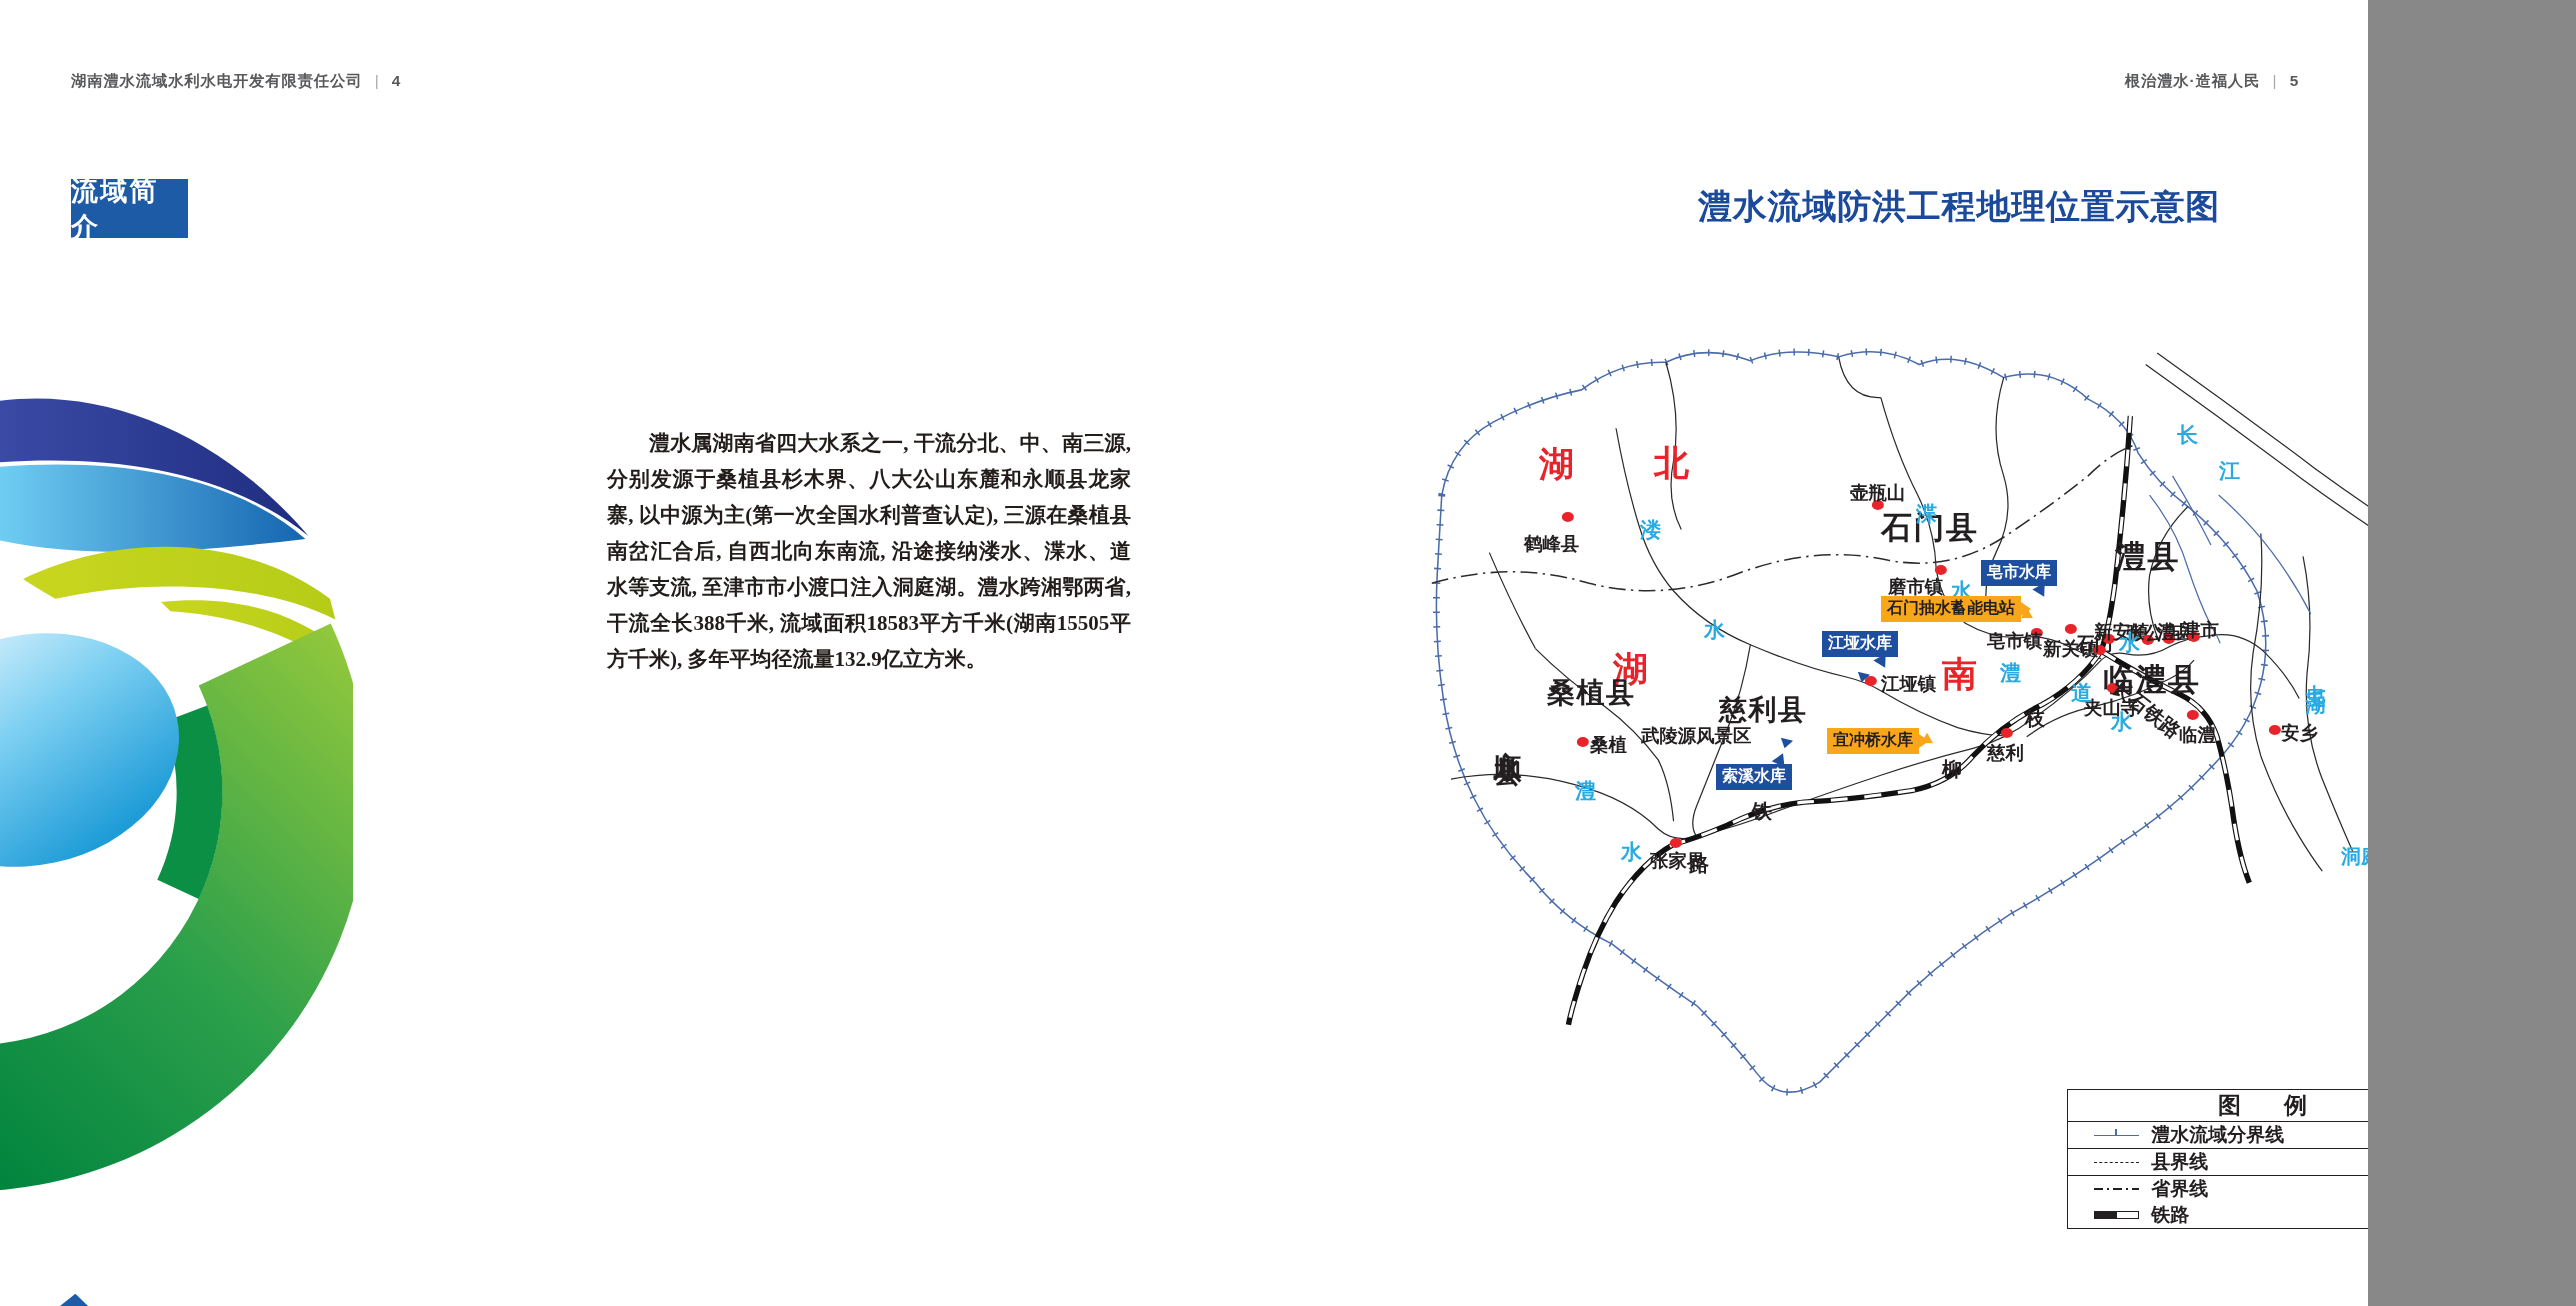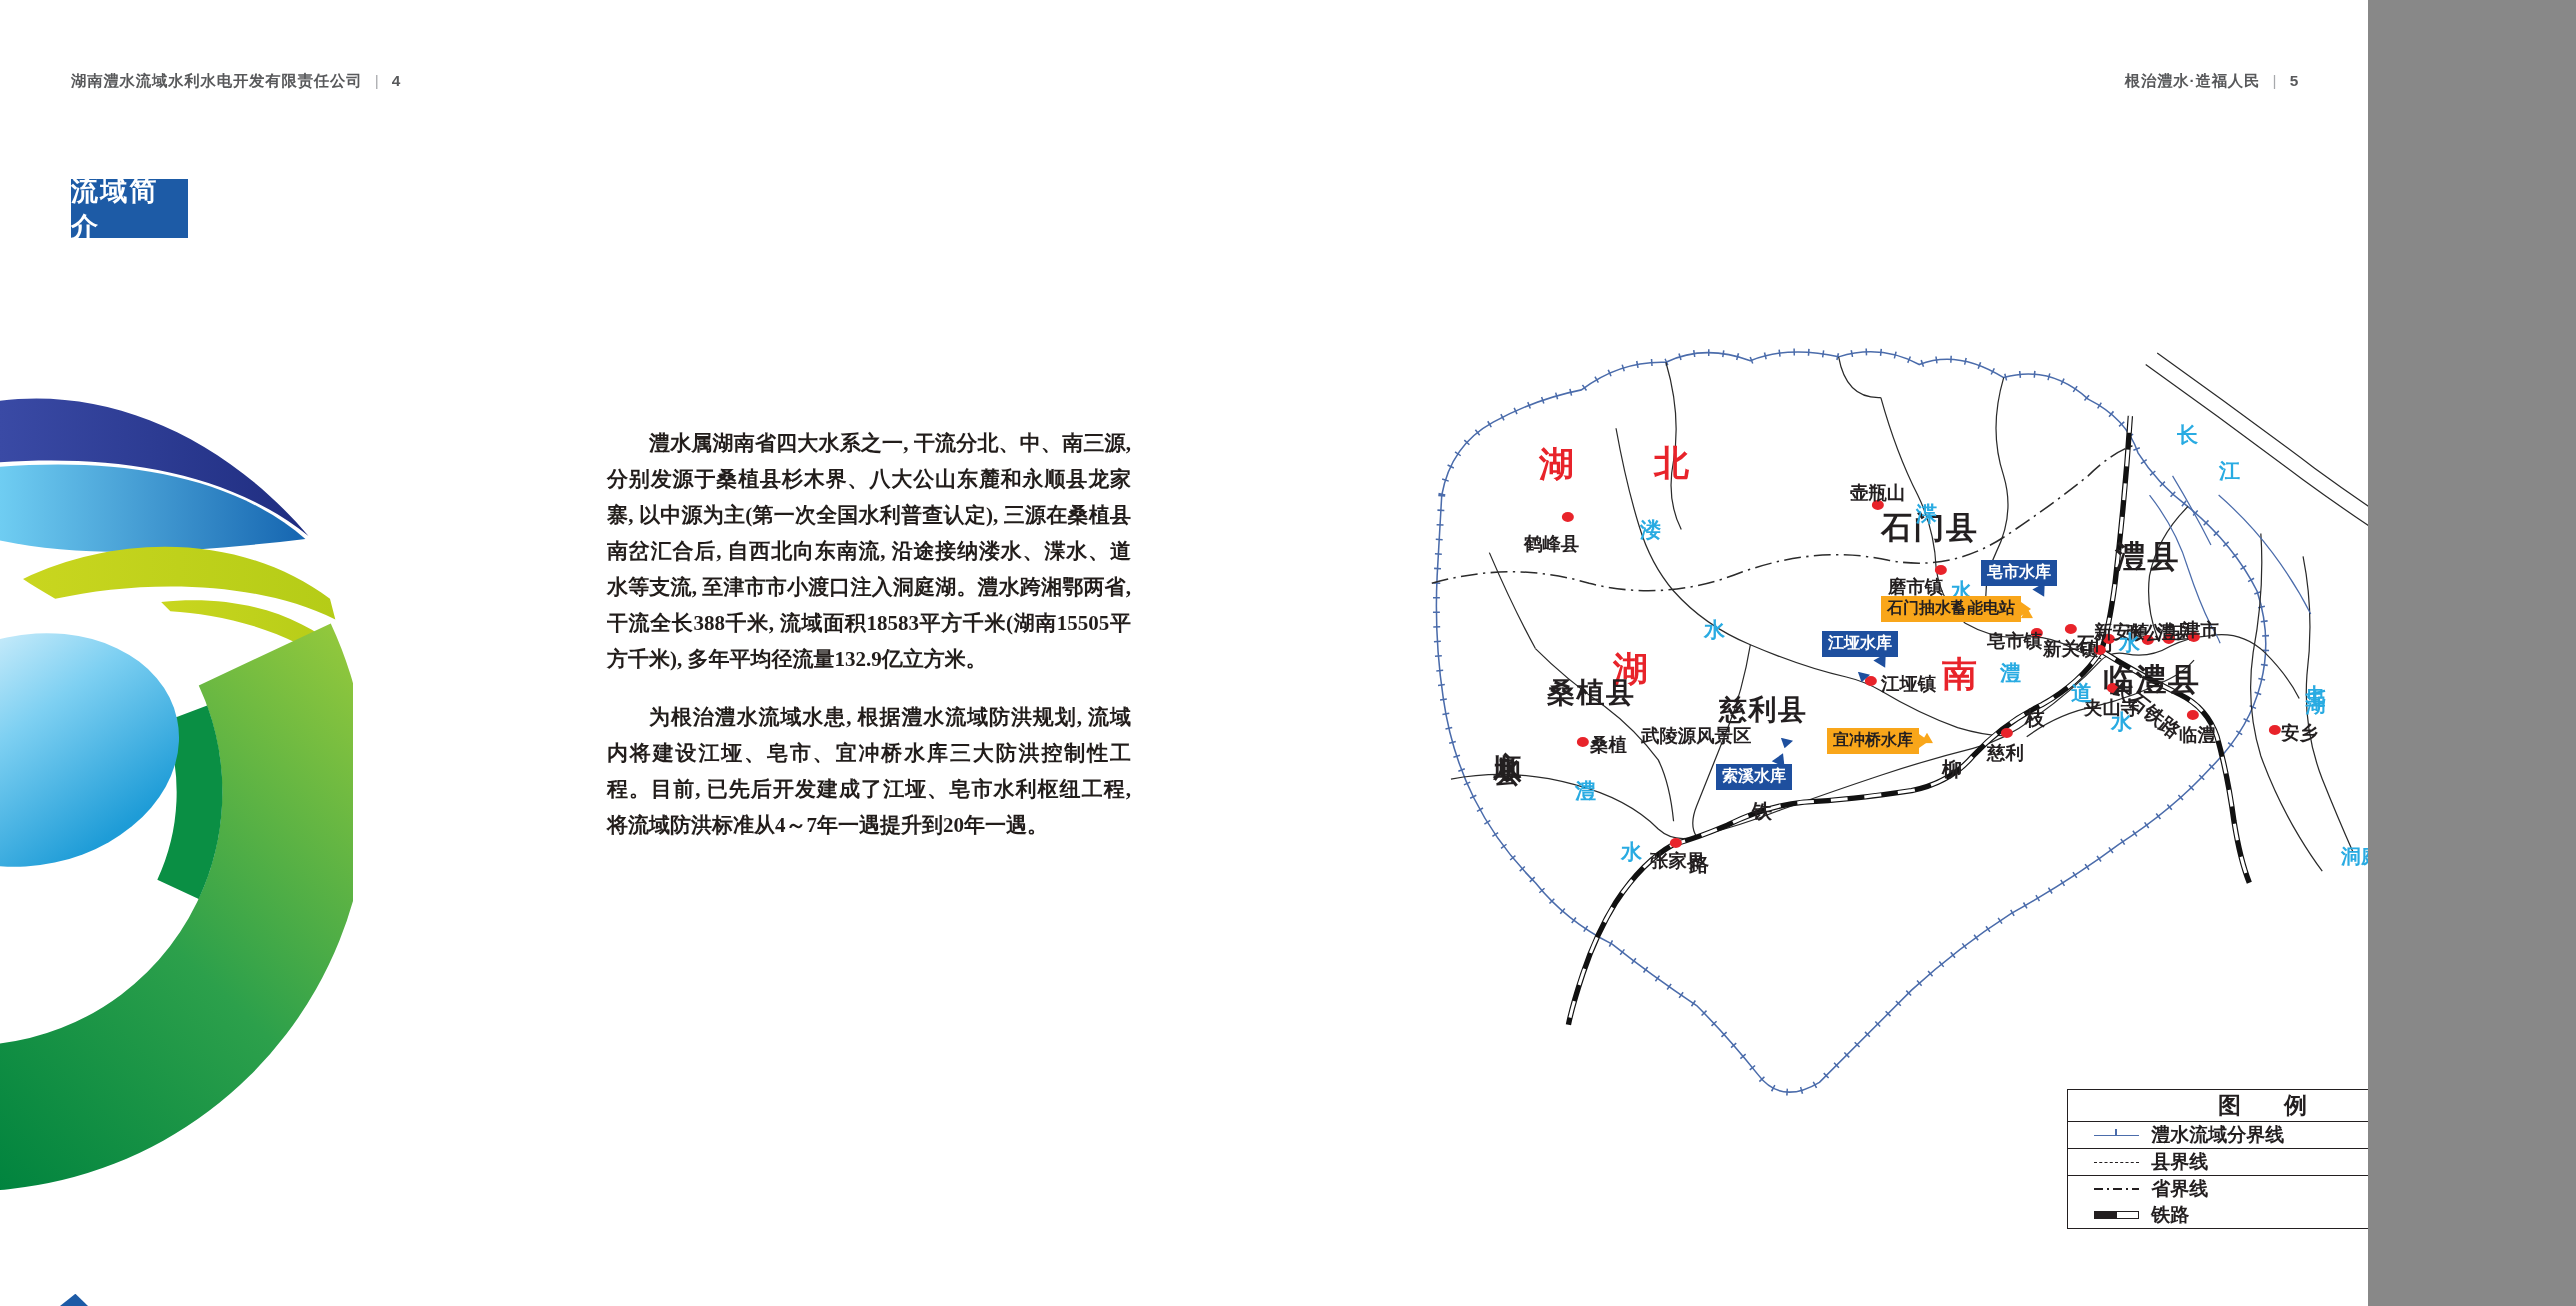--- a/index.html
+++ b/index.html
@@ -116,23 +116,23 @@
     <path d="M30,242 C160,180 320,185 430,268 L437,295 C330,242 180,244 72,268 C56,258 42,250 30,242 Z" fill="url(#gYel)"></path>
     <path d="M210,272 C310,262 390,288 443,335 L447,362 C370,305 285,288 222,284 Z" fill="url(#gYel)"></path>
     <path d="M431,300 A520,520 0 0 1 -130,1032 L-97,845 A330,330 0 0 0 259,381 Z" fill="url(#gGreen)"></path>
     <path d="M270,407 A330,330 0 0 1 259,659 L205,634 A270,270 0 0 0 214,428 Z" fill="#0a8f44"></path>
     <ellipse cx="40" cy="465" rx="195" ry="150" transform="rotate(-12 40 465)" fill="url(#gEll)"></ellipse>
   </svg>
   <div class="corner-wedge"></div>
 
   <div id="bodytext">
       <p>澧水属湖南省四大水系之一, 干流分北、中、南三源, 分别发源于桑植县杉木界、八大公山东麓和永顺县龙家寨, 以中源为主(第一次全国水利普查认定), 三源在桑植县南岔汇合后, 自西北向东南流, 沿途接纳溇水、渫水、道水等支流, 至津市市小渡口注入洞庭湖。澧水跨湘鄂两省, 干流全长388千米, 流域面积18583平方千米(湖南15505平方千米), 多年平均径流量132.9亿立方米。</p>
-      <p>为根治澧水流域水患, 根据澧水流域防洪规划, 流域内将建设江垭、皂市、宜冲桥水库三大防洪控制性工程。目前, 已先后开发建成了江垭、皂市水利枢纽工程, 将流域防洪标准从4～7年一遇提升到20年一遇。</p>
     </div>
 
+  <div id="map-title">澧水流域防洪工程地理位置示意图</div>
 
   <div id="compass">
     <div class="n">N</div>
     <svg width="24.6" height="100" viewBox="0 0 30 130">
       <circle cx="15" cy="55" r="13" fill="none" stroke="#111" stroke-width="2.5"></circle>
       <polygon points="15,0 8,55 15,130" fill="#fff" stroke="#111" stroke-width="2"></polygon>
       <polygon points="15,0 22,55 15,130" fill="#111"></polygon>
     </svg>
   </div>
 

